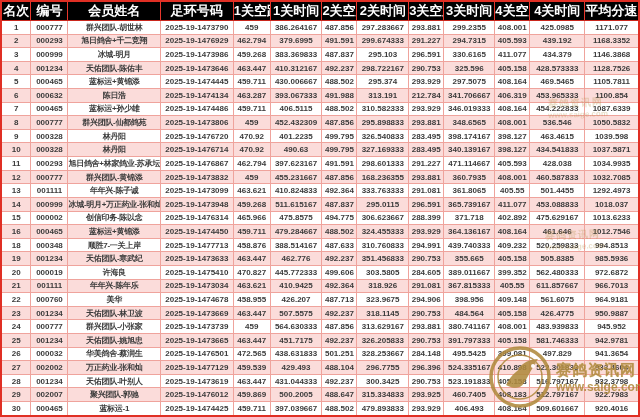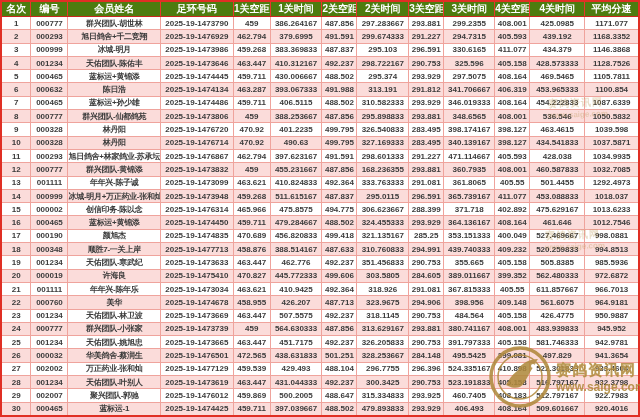--- a/index.html
+++ b/index.html
@@ -19,23 +19,23 @@
     text-align: center;
     vertical-align: middle;
     font-weight: 700;
     color: #3b3b3b;
     font-size: 8px;
     padding: 0;
     overflow: hidden;
     white-space: nowrap;
   }
   table.results thead th {
-    background: #4d7c0f;
+    background: #000000;
     color: #ffffff;
-    font-size: 10px;
+    font-size: 13px;
     border-color: #e8362b;
     border-bottom: 1px solid #c9271d;
     height: 14px;
   }
   table.results tbody tr:nth-child(even) td { background: #fbdcda; }
   table.results tbody tr:nth-child(odd) td { background: #ffffff; }
   td.name-cell { letter-spacing: -0.3px; }
 
   
   col.c-rank   { width: 4.7%; }
@@ -178,21 +178,21 @@
         </tr>
         <tr>
           <td>6</td>
           <td>000632</td>
           <td class="name-cell">陈日浩</td>
           <td>2025-19-1474134</td>
           <td>463.287</td>
           <td>393.067333</td>
           <td>491.988</td>
           <td>313.191</td>
-          <td>291.812</td>
+          <td>212.784</td>
           <td>341.706667</td>
           <td>406.319</td>
           <td>453.965333</td>
           <td>1100.854</td>
         </tr>
         <tr>
           <td>7</td>
           <td>000465</td>
           <td class="name-cell">蓝标运+孙少雄</td>
           <td>2025-19-1474486</td>
@@ -205,21 +205,21 @@
           <td>408.164</td>
           <td>454.222833</td>
           <td>1087.6339</td>
         </tr>
         <tr>
           <td>8</td>
           <td>000777</td>
           <td class="name-cell">群兴团队-仙都鸽苑</td>
           <td>2025-19-1473806</td>
           <td>459</td>
-          <td>388.253667</td>
+          <td>452.432309</td>
           <td>487.856</td>
           <td>295.898833</td>
           <td>293.881</td>
           <td>348.6565</td>
           <td>408.001</td>
           <td>536.546</td>
           <td>1050.5832</td>
         </tr>
         <tr>
           <td>9</td>
@@ -335,35 +335,20 @@
           <td>479.284667</td>
           <td>488.502</td>
           <td>324.455333</td>
           <td>293.929</td>
           <td>364.136167</td>
           <td>408.164</td>
           <td>461.646</td>
           <td>1012.7546</td>
         </tr>
         <tr>
-          <td>17</td>
-          <td>000190</td>
-          <td class="name-cell">颜旭杰</td>
-          <td>2025-19-1474835</td>
-          <td>470.689</td>
-          <td>456.820833</td>
-          <td>499.418</td>
-          <td>321.135167</td>
-          <td>285.25</td>
-          <td>353.151333</td>
-          <td>400.049</td>
-          <td>527.469667</td>
-          <td>998.0881</td>
-        </tr>
-        <tr>
           <td>18</td>
           <td>000348</td>
           <td class="name-cell">顺胜7-一关上岸</td>
           <td>2025-19-1477713</td>
           <td>458.876</td>
           <td>388.514167</td>
           <td>487.633</td>
           <td>310.760833</td>
           <td>294.991</td>
           <td>439.740333</td>

